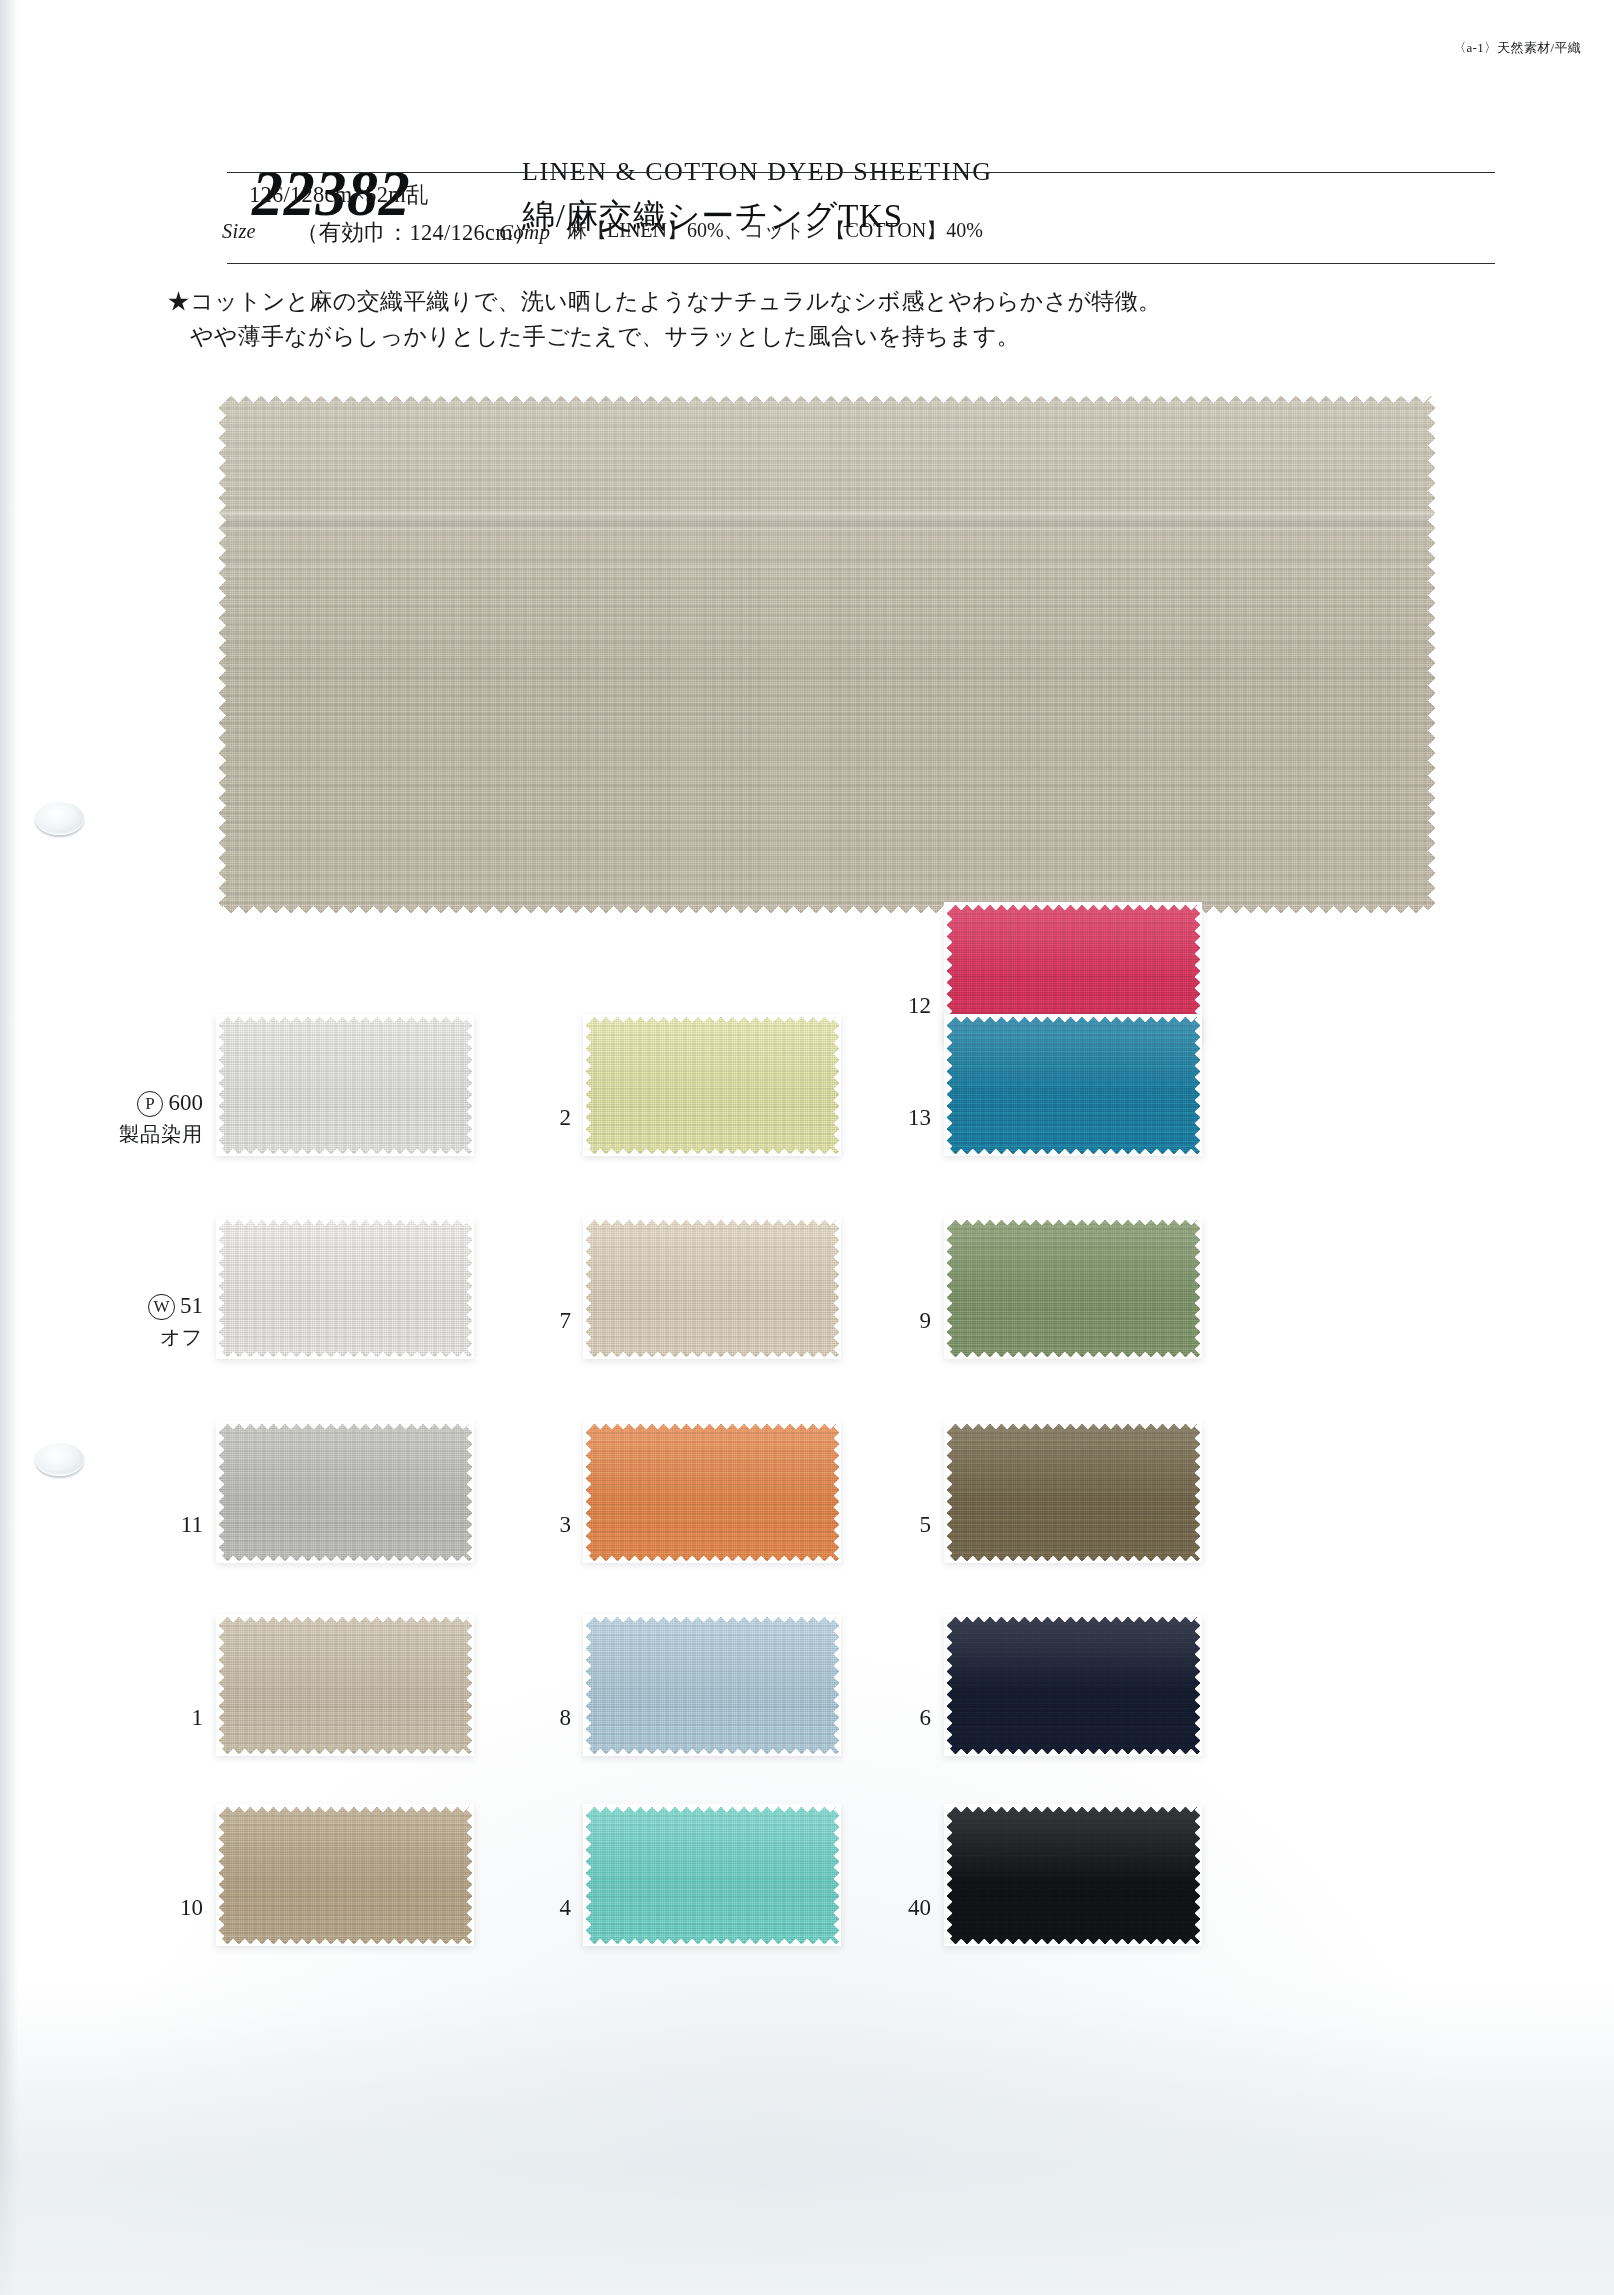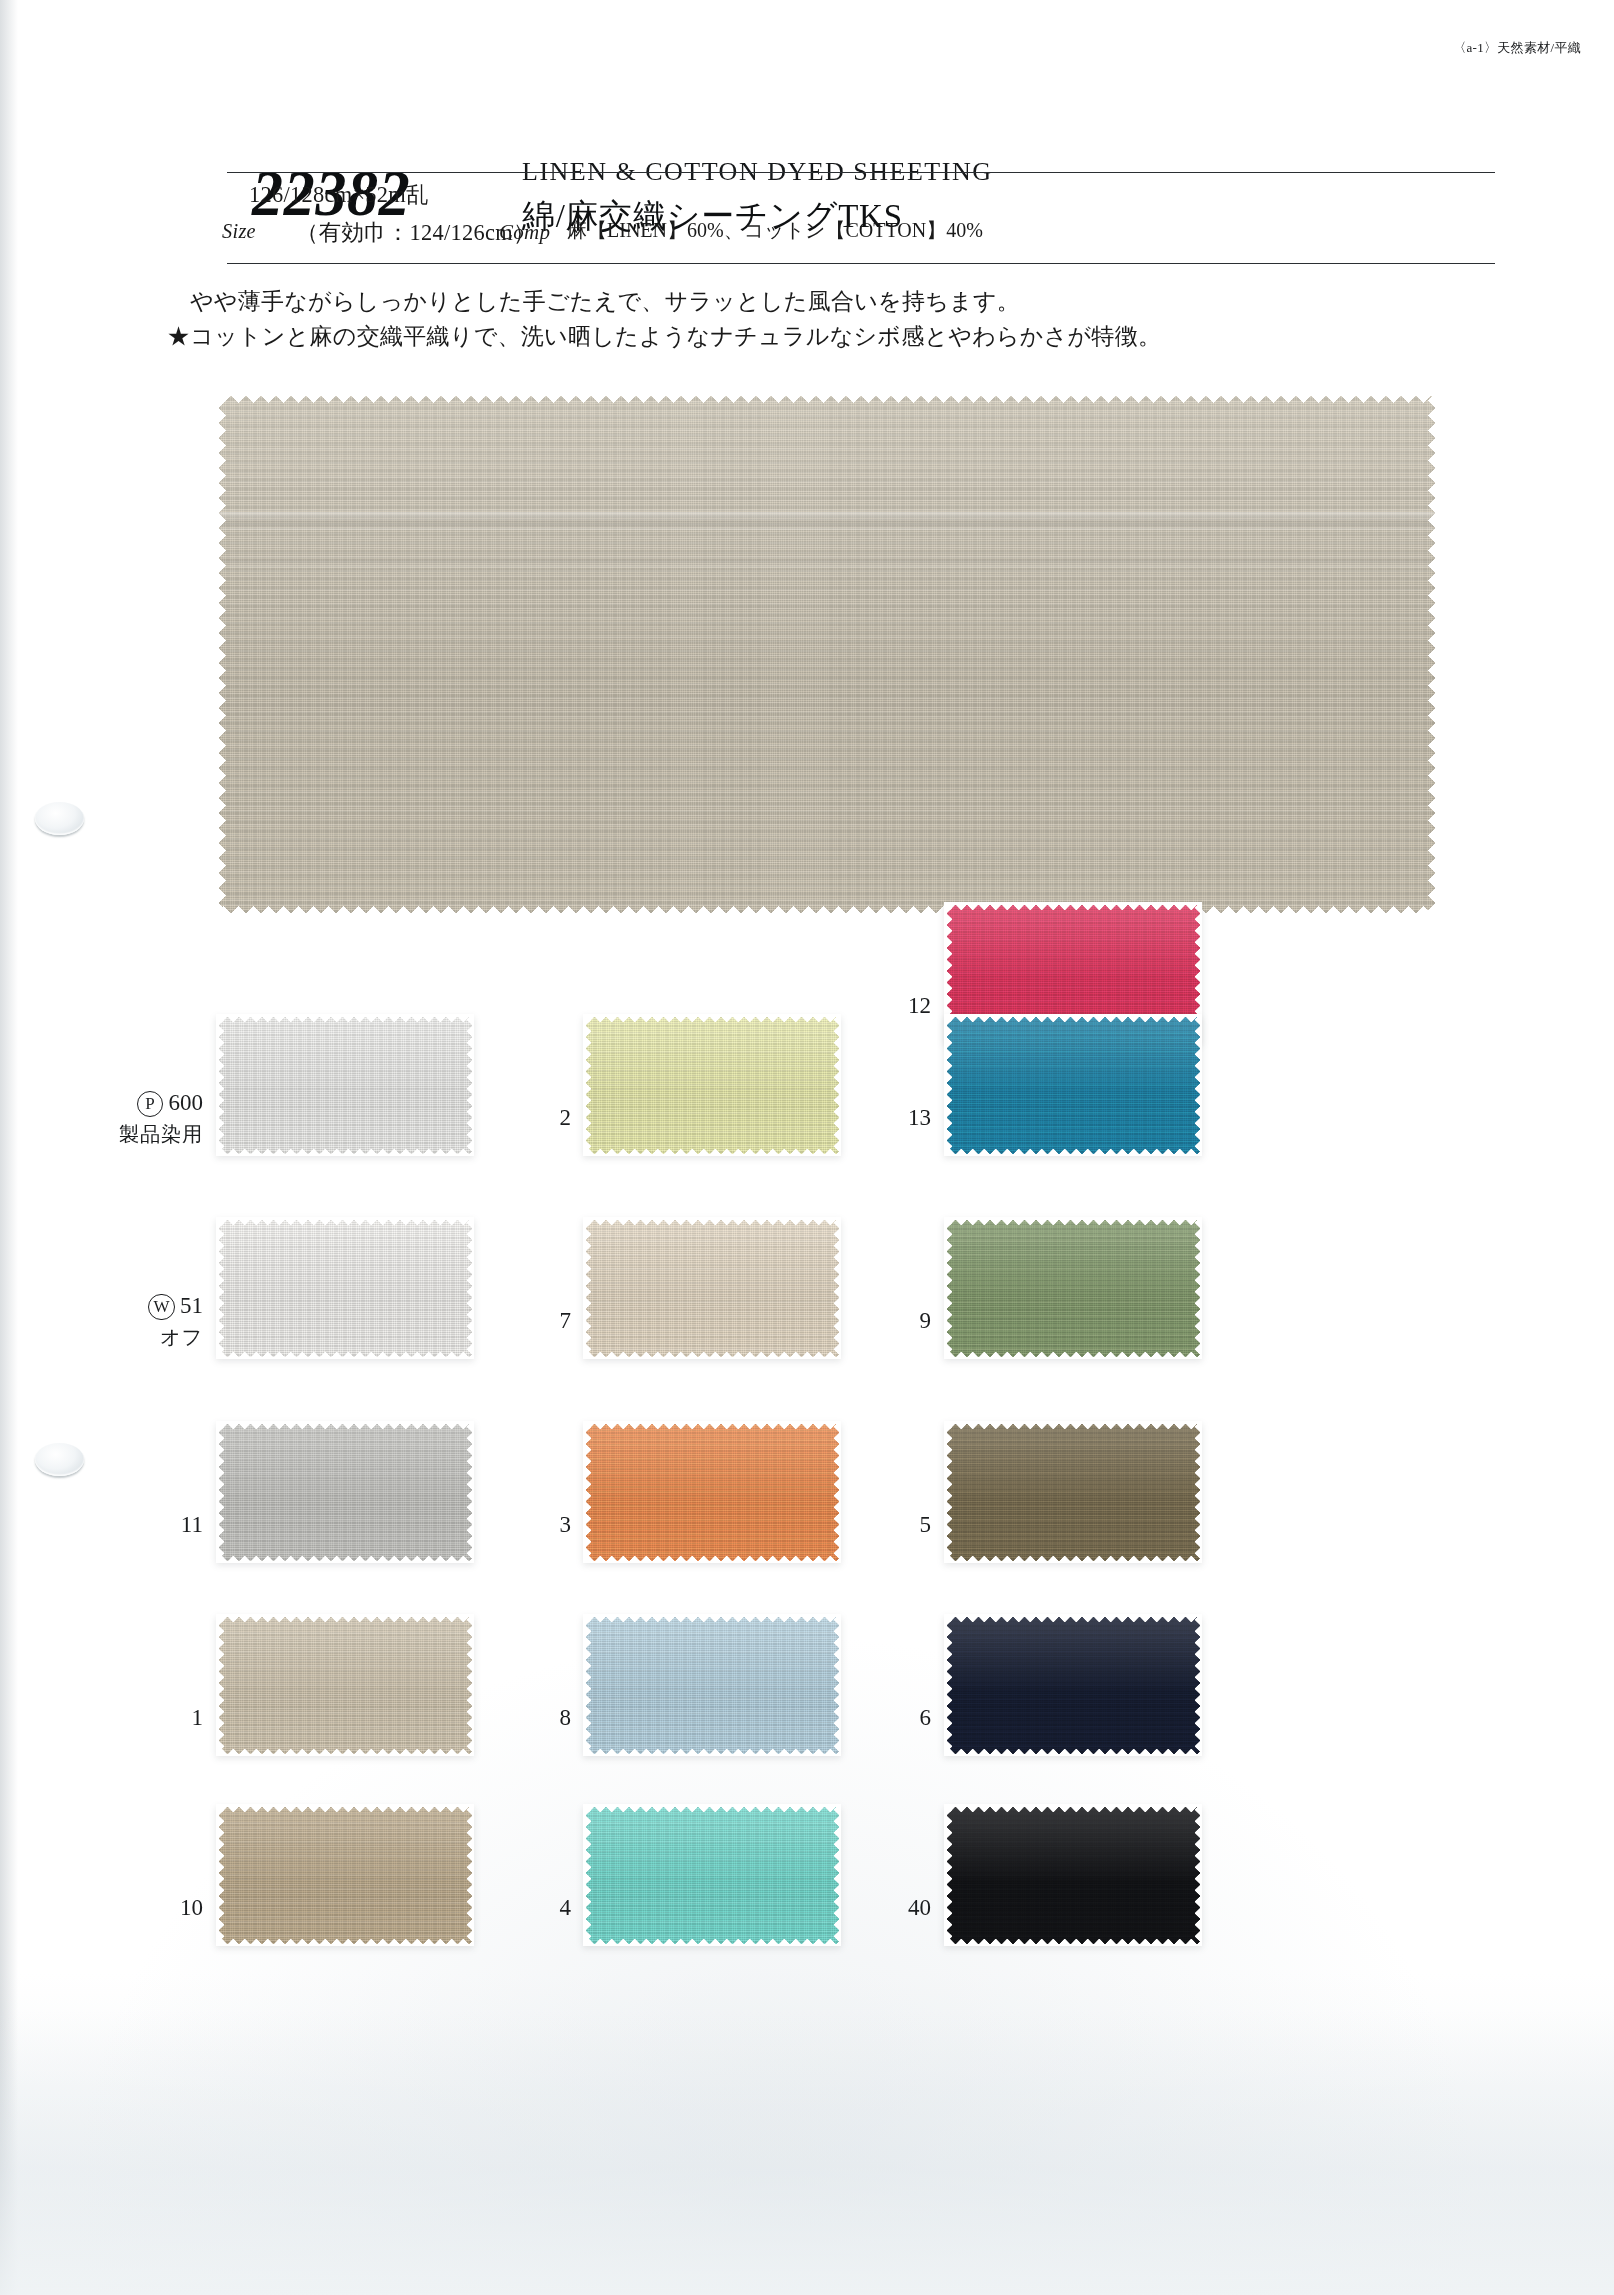--- a/index.html
+++ b/index.html
@@ -224,22 +224,22 @@
     <div id="spec-size-value">126/128cm×52m乱</div>
     <div id="spec-size-label">Size</div>
     <div id="spec-size-eff">（有効巾：124/126cm）</div>
     <div id="spec-comp-label">Comp</div>
     <div id="spec-comp-value">麻【LINEN】60%、コットン【COTTON】40%</div>
   </div>
 
   <div class="rule" id="rule-2"></div>
 
   <div id="desc">
+    <div id="desc-l1">★コットンと麻の交織平織りで、洗い晒したようなナチュラルなシボ感とやわらかさが特徴。</div>
     <div id="desc-l2">やや薄手ながらしっかりとした手ごたえで、サラッとした風合いを持ちます。</div>
-    <div id="desc-l1">★コットンと麻の交織平織りで、洗い晒したようなナチュラルなシボ感とやわらかさが特徴。</div>
   </div>
 
   <div class="hole" id="hole-top"></div>
   <div class="hole" id="hole-bottom"></div>
 
   <div class="swatch pinked" id="main-swatch">
     <div class="cloth" id="main-cloth" style="background: rgb(214, 206, 188);">
       <div class="weave"></div>
       <div class="weave2"></div>
       <div class="shade"></div>

